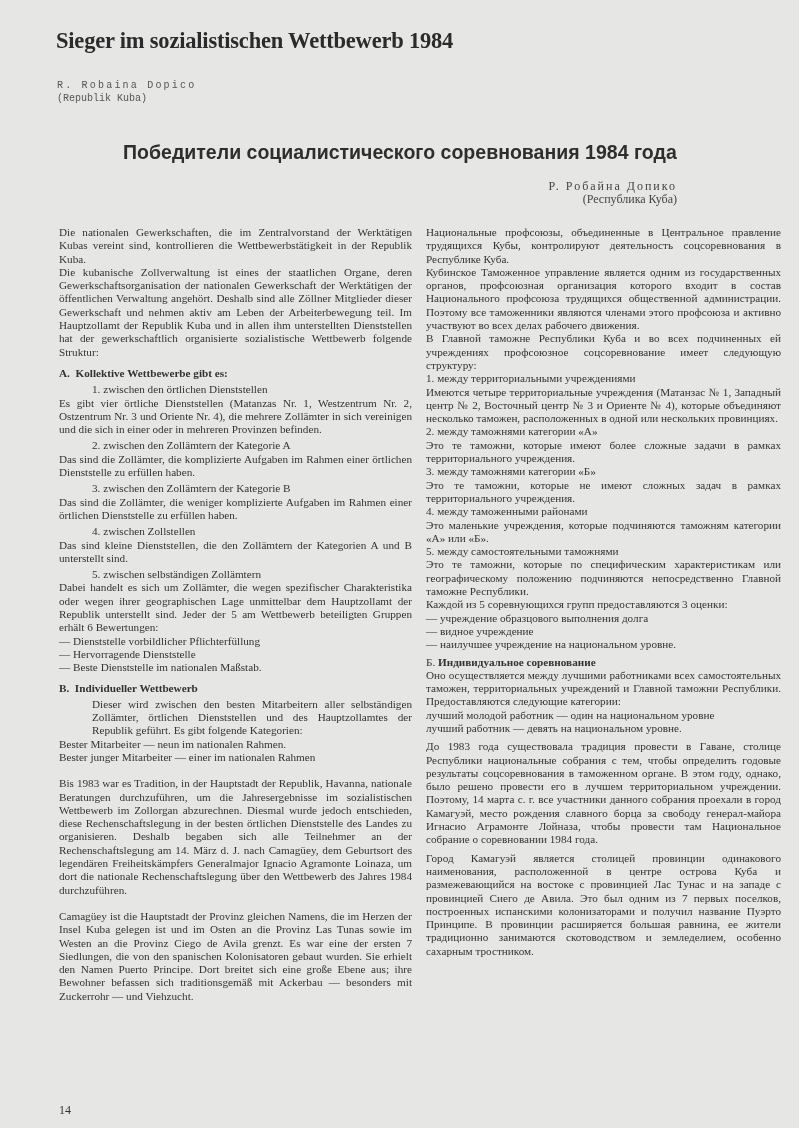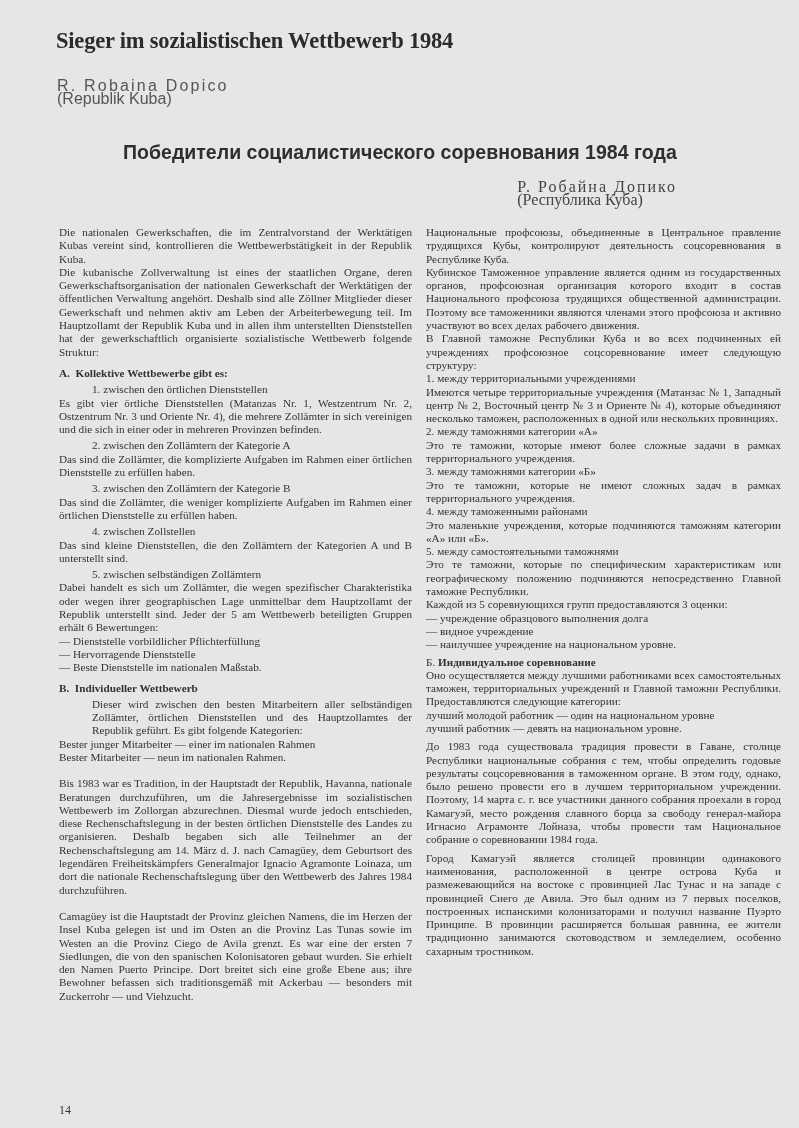--- a/index.html
+++ b/index.html
@@ -12,33 +12,33 @@
     }
     .page { position: absolute; left: 0; top: 0; width: 693px; height: 1128px; }
     .title-de {
       position: absolute; left: 56px; top: 28px;
       font-family: "Liberation Serif", "DejaVu Serif", serif;
       font-weight: bold; font-size: 22.5px; letter-spacing: -0.2px;
       color: #2b2b2b; margin: 0; white-space: nowrap;
     }
     .author-de {
       position: absolute; left: 57px; top: 79px;
-      font-family: Liberation Sans, sans-serif; font-size: 16px; color: #555;
+      font-family: Liberation Mono, monospace; font-size: 10px; color: #555;
       line-height: 13px;
     }
     .author-de .name { letter-spacing: 2.2px; }
     .title-ru {
       position: absolute; left: 123px; top: 140px;
       font-family: "Liberation Sans", "DejaVu Sans", sans-serif;
       font-weight: bold; font-size: 21px; color: #2e2e2e; margin: 0;
       white-space: nowrap; transform: scaleX(0.93); transform-origin: left top;
     }
     .author-ru {
-      position: absolute; right: 16px; top: 180px; 
-      font-family: "Liberation Serif", serif; font-size: 16px; color: #444;
+      position: absolute; right: 16px; top: 180px; text-align: right;
+      font-family: "Liberation Serif", serif; font-size: 12px; color: #444;
       line-height: 13px;
     }
     .author-ru .name { letter-spacing: 2px; }
     .col {
       position: absolute; top: 226px; width: 353px;
       font-family: "Liberation Serif", "DejaVu Serif", serif;
       font-size: 11.2px; line-height: 13.3px; color: #333;
       text-align: justify; hyphens: manual;
     }
     .col.left { left: 59px; }
@@ -90,22 +90,22 @@
     <p class="sub">5.  zwischen selbständigen Zollämtern</p>
     <p>Dabei handelt es sich um Zollämter, die wegen spezifischer Charakteristika oder wegen ihrer geographischen Lage unmittelbar dem Hauptzollamt der Republik unterstellt sind. Jeder der 5 am Wettbewerb beteiligten Gruppen erhält 6 Bewertungen:</p>
     <p class="dash">— Dienststelle vorbildlicher Pflichterfüllung</p>
     <p class="dash">— Hervorragende Dienststelle</p>
     <p class="dash">— Beste Dienststelle im nationalen Maßstab.</p>
 
     <p class="head" style="margin-top:7px">
       <span>B.</span>&nbsp;&nbsp;<span>Individueller Wettbewerb</span>
     </p>
     <p class="sub">Dieser wird zwischen den besten Mitarbeitern aller selbständigen Zollämter, örtlichen Dienststellen und des Hauptzollamtes der Republik geführt. Es gibt folgende Kategorien:</p>
+    <p class="dash">Bester Mitarbeiter — neun im nationalen Rahmen.</p>
     <p class="dash">Bester junger Mitarbeiter — einer im nationalen Rahmen</p>
-    <p class="dash">Bester Mitarbeiter — neun im nationalen Rahmen.</p>
 
     <p class="biggap">Bis 1983 war es Tradition, in der Hauptstadt der Republik, Havanna, nationale Beratungen durchzuführen, um die Jahresergebnisse im sozialistischen Wettbewerb im Zollorgan abzurechnen. Diesmal wurde jedoch entschieden, diese Rechenschaftslegung in der besten örtlichen Dienststelle des Landes zu organisieren. Deshalb begaben sich alle Teilnehmer an der Rechenschaftslegung am 14. März d. J. nach Camagüey, dem Geburtsort des legendären Freiheitskämpfers Generalmajor Ignacio Agramonte Loinaza, um dort die nationale Rechenschaftslegung über den Wettbewerb des Jahres 1984 durchzuführen.</p>
     <p class="biggap">Camagüey ist die Hauptstadt der Provinz gleichen Namens, die im Herzen der Insel Kuba gelegen ist und im Osten an die Provinz Las Tunas sowie im Westen an die Provinz Ciego de Avila grenzt. Es war eine der ersten 7 Siedlungen, die von den spanischen Kolonisatoren gebaut wurden. Sie erhielt den Namen Puerto Principe. Dort breitet sich eine große Ebene aus; ihre Bewohner befassen sich traditionsgemäß mit Ackerbau — besonders mit Zuckerrohr — und Viehzucht.</p>
   </div>
 
   <div class="col right">
     <p>Национальные профсоюзы, объединенные в Центральное правление трудящихся Кубы, контролируют деятельность соцсоревнования в Республике Куба.</p>
     <p>Кубинское Таможенное управление является одним из государственных органов, профсоюзная организация которого входит в состав Национального профсоюза трудящихся общественной администрации. Поэтому все таможенники являются членами этого профсоюза и активно участвуют во всех делах рабочего движения.</p>
     <p>В Главной таможне Республики Куба и во всех подчиненных ей учреждениях профсоюзное соцсоревнование имеет следующую структуру:</p>
 

